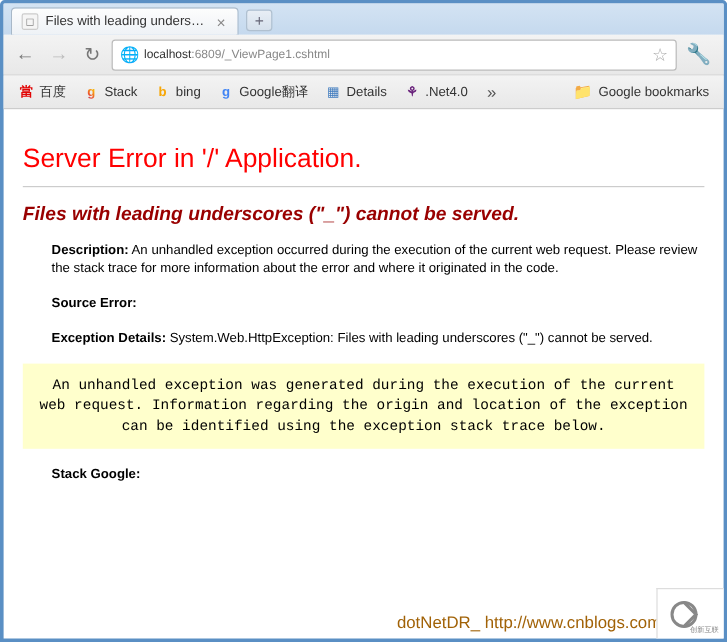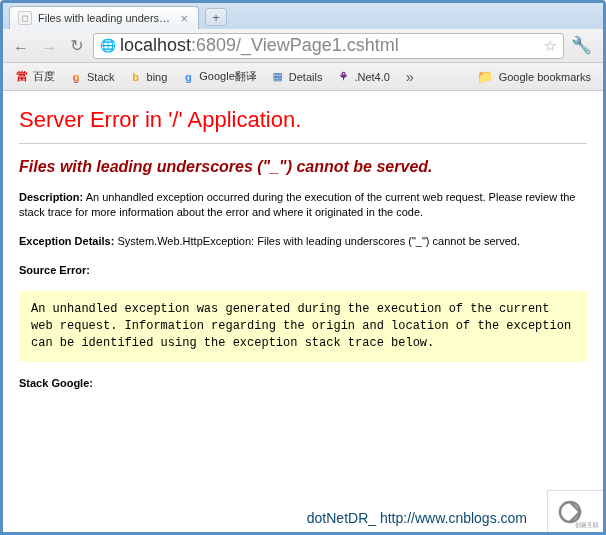--- a/index.html
+++ b/index.html
@@ -12,51 +12,51 @@
     .tab-favicon { width: 14px; height: 14px; background: #f5f5f5; border: 1px solid #ccc; border-radius: 2px; display: flex; align-items: center; justify-content: center; font-size: 9px; color: #888; }
     .tab-title { white-space: nowrap; overflow: hidden; text-overflow: ellipsis; flex: 1; color: #333; }
     .tab-close { color: #888; font-size: 13px; cursor: pointer; padding: 0 2px; }
     .new-tab { width: 22px; height: 18px; background: linear-gradient(#e8eef5,#d5e0ec); border: 1px solid #b0c0d0; border-radius: 3px; display: flex; align-items: center; justify-content: center; color: #667; font-size: 13px; margin-bottom: 3px; margin-left: 4px; }
     
     .nav-bar { background: linear-gradient(#f3f3f3, #e8e8e8); height: 34px; display: flex; align-items: center; padding: 0 6px; gap: 4px; border-bottom: 1px solid #ccc; }
     .nav-btn { width: 24px; height: 24px; display: flex; align-items: center; justify-content: center; color: #777; font-size: 16px; border-radius: 3px; }
     .nav-btn.disabled { color: #bbb; }
     .address-bar { flex: 1; background: #fff; border: 1px solid #bbb; border-radius: 3px; height: 26px; display: flex; align-items: center; padding: 0 6px; gap: 4px; }
     .globe-icon { width: 16px; height: 16px; color: #888; font-size: 13px; }
-    .url-text { flex: 1; font-size: 18px; color: #333; }
+    .url-text { flex: 1; font-size: 10px; color: #333; }
     .url-host { color: #333; }
     .url-port { color: #888; }
     .url-path { color: #888; }
     .star-icon { color: #aaa; font-size: 15px; }
     .wrench-icon { color: #777; font-size: 17px; padding: 0 4px; }
     
     .bookmarks-bar { background: linear-gradient(#f3f3f3, #e8e8e8); height: 28px; display: flex; align-items: center; padding: 0 6px; gap: 2px; border-bottom: 1px solid #ccc; }
     .bookmark { display: flex; align-items: center; gap: 4px; padding: 3px 6px; font-size: 11px; color: #333; border-radius: 3px; }
     .bookmark-icon { width: 14px; height: 14px; display: flex; align-items: center; justify-content: center; font-size: 11px; }
     .bm-baidu { color: #e10505; font-weight: bold; }
     .bm-google { background: linear-gradient(45deg,#4285f4,#ea4335,#fbbc05,#34a853); -webkit-background-clip: text; color: transparent; font-weight:bold; }
     .bm-bing { color: #f7a708; font-weight: bold; }
     .bm-gt { color: #4285f4; font-weight: bold; }
     .bm-cn { color: #3f7bbf; }
     .bm-net { color: #68217a; font-weight: bold; }
     .bm-overflow { color: #555; font-size: 14px; padding: 0 8px; }
     .bookmarks-spacer { flex: 1; }
     .other-bookmarks { display: flex; align-items: center; gap: 5px; font-size: 11px; color: #333; padding: 3px 6px; }
     .folder-icon { color: #e8b550; font-size: 13px; }
     
-    .content { padding: 10px 16px; overflow: hidden; height: calc(100% - 88px); font-family: Arial, Helvetica, sans-serif; position: relative; }
+    .content { padding: 22px 16px; overflow: hidden; height: calc(100% - 88px); font-family: Arial, Helvetica, sans-serif; position: relative; }
     .err-title { color: #ff0000; font-family: Arial; font-size: 22px; font-weight: normal; margin: 6px 0 10px; }
     .err-hr { border: none; border-top: 1px solid #ccc; margin: 8px 0 14px; width: 100%; }
     .err-subtitle { color: #990000; font-family: Arial; font-size: 16px; font-weight: bold; font-style: italic; margin-bottom: 14px; }
-    .err-section { font-size: 11px; color: #000; margin-bottom: 14px; line-height: 1.35; }
+    .err-section { font-size: 11px; color: #000; margin-bottom: 14px; line-height: 1.35; margin-left: 24px; }
     .err-section b { font-weight: bold; }
-    .codebox { background: #ffffcc; padding: 10px 12px; font-family: Consolas, "Courier New", monospace; font-size: 12px; color: #000; line-height: 1.4; margin: 4px 0 14px; white-space: normal; }
+    .codebox { background: #ffffcc; padding: 10px 12px; font-family: Consolas, "Courier New", monospace; font-size: 12px; color: #000; line-height: 1.4; margin: 4px 0 14px; white-space: normal; text-align: center; }
     .codebox.mono { white-space: pre-wrap; font-family: Consolas, "Courier New", monospace; }
     
-    .watermark { position: absolute; bottom: 6px; right: 76px; color: #0c4a6e; font-size: 14px; font-family: Arial; pointer-events: none; }
+    .watermark { position: absolute; bottom: 6px; right: 52px; color: #a16207; font-size: 14px; font-family: Arial; pointer-events: none; }
     .corner-logo { position: absolute; bottom: 0; right: 0; width: 56px; height: 42px; background: #fff; border-left: 1px solid #ddd; border-top: 1px solid #ddd; display: flex; align-items: center; justify-content: center; }
     .corner-logo svg { width: 40px; height: 30px; }
     .corner-text { position: absolute; right: 4px; bottom: 2px; font-size: 6px; color: #888; }
   </style>
 </head>
 <body>
 
 <div class="window-frame">
 
   <div class="tabs-bar">
@@ -118,25 +118,25 @@
   <div class="content">
     <h1 class="err-title">Server Error in '/' Application.</h1>
     <hr class="err-hr">
     <h2 class="err-subtitle">Files with leading underscores ("_") cannot be served.</h2>
 
     <div class="err-section">
       <b>Description:</b><span> An unhandled exception occurred during the execution of the current web request. Please review the stack trace for more information about the error and where it originated in the code.</span>
     </div>
 
     <div class="err-section">
-      <b>Exception Details:</b><span> System.Web.HttpException: Files with leading underscores ("_") cannot be served.</span>
+      <b>Source Error:</b>
     </div>
 
     <div class="err-section">
-      <b>Source Error:</b>
+      <b>Exception Details:</b><span> System.Web.HttpException: Files with leading underscores ("_") cannot be served.</span>
     </div>
     <div class="codebox mono">An unhandled exception was generated during the execution of the current web request. Information regarding the origin and location of the exception can be identified using the exception stack trace below.</div>
 
     <div class="err-section">
       <b>Stack Google:</b>
     </div>
   </div>
 
   <div class="watermark">dotNetDR_ http://www.cnblogs.com</div>
   <div class="corner-logo">

